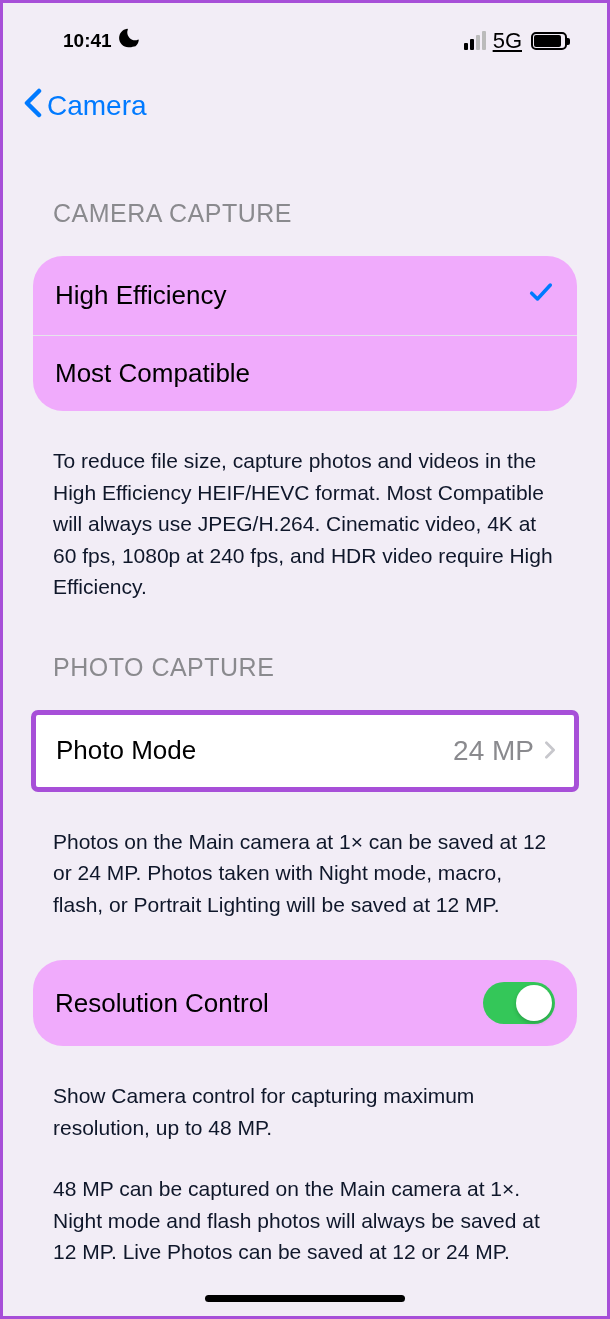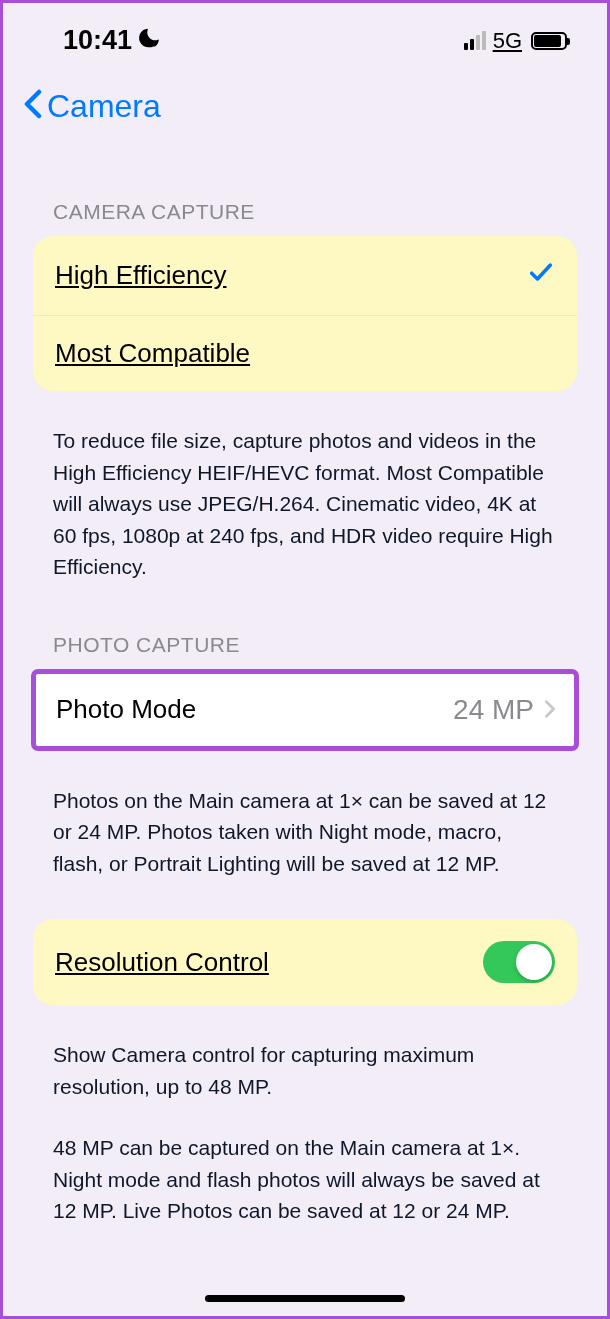--- a/index.html
+++ b/index.html
@@ -20,21 +20,21 @@
       display: flex;
       justify-content: space-between;
       align-items: center;
       padding: 20px 40px 10px 60px;
       height: 65px;
     }
     .status-left {
       display: flex;
       align-items: center;
       gap: 5px;
-      font-size: 27px;
+      font-size: 19px;
       font-weight: 600;
     }
     .moon-icon {
       font-size: 22px;
     }
     .status-right {
       display: flex;
       align-items: center;
       gap: 7px;
       text-decoration: underline;
@@ -87,48 +87,47 @@
     .nav-bar {
       display: flex;
       align-items: center;
       padding: 20px 20px 25px 20px;
       position: relative;
     }
     .back-button {
       display: flex;
       align-items: center;
       color: #007aff;
-      font-size: 32px;
+      font-size: 28px;
       gap: 4px;
       cursor: pointer;
     }
     .back-chevron {
       font-size: 36px;
       font-weight: 300;
       line-height: 1;
     }
     .nav-title {
       position: absolute;
       left: 50%;
       transform: translateX(-50%);
       font-size: 28px;
       font-weight: 600;
     }
     .section-header {
-      padding: 50px 50px 12px 50px;
-      font-size: 21px;
+      padding: 50px 50px 28px 50px;
+      font-size: 25px;
       color: #8a8a8e;
       letter-spacing: 0.5px;
     }
     .list-group {
-      background: #fef9c3;
+      background: #f0abfc;
       margin: 0 30px;
-      border-radius: 20px;
+      border-radius: 30px;
       overflow: hidden;
-      text-decoration: underline;
     }
     .list-row {
       display: flex;
       justify-content: space-between;
       align-items: center;
       padding: 22px 22px;
       font-size: 26px;
       cursor: pointer;
     }
     .list-row + .list-row {

